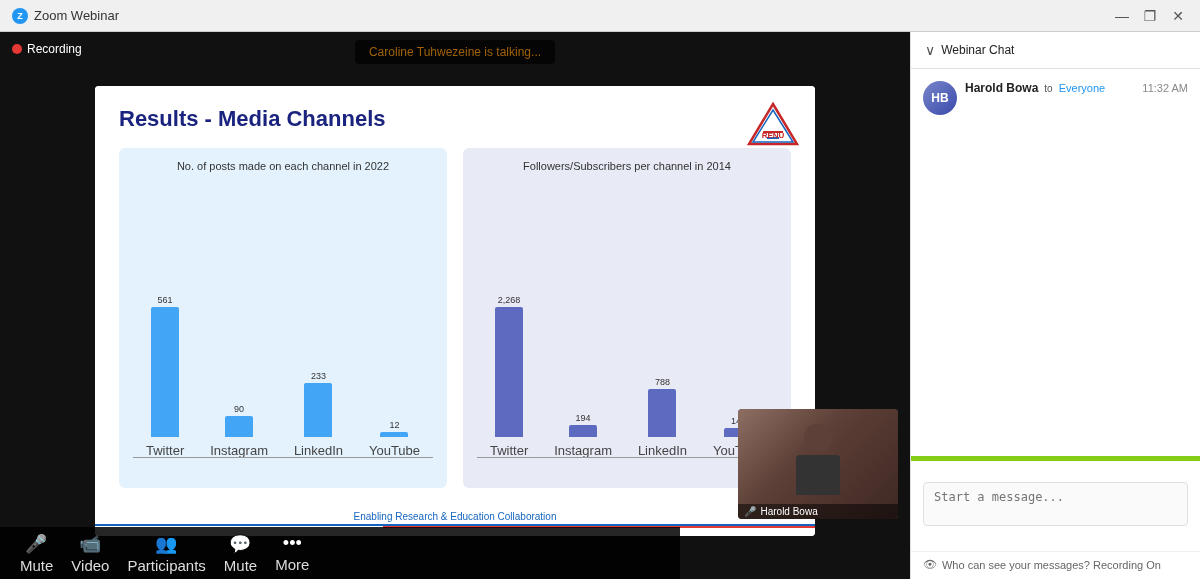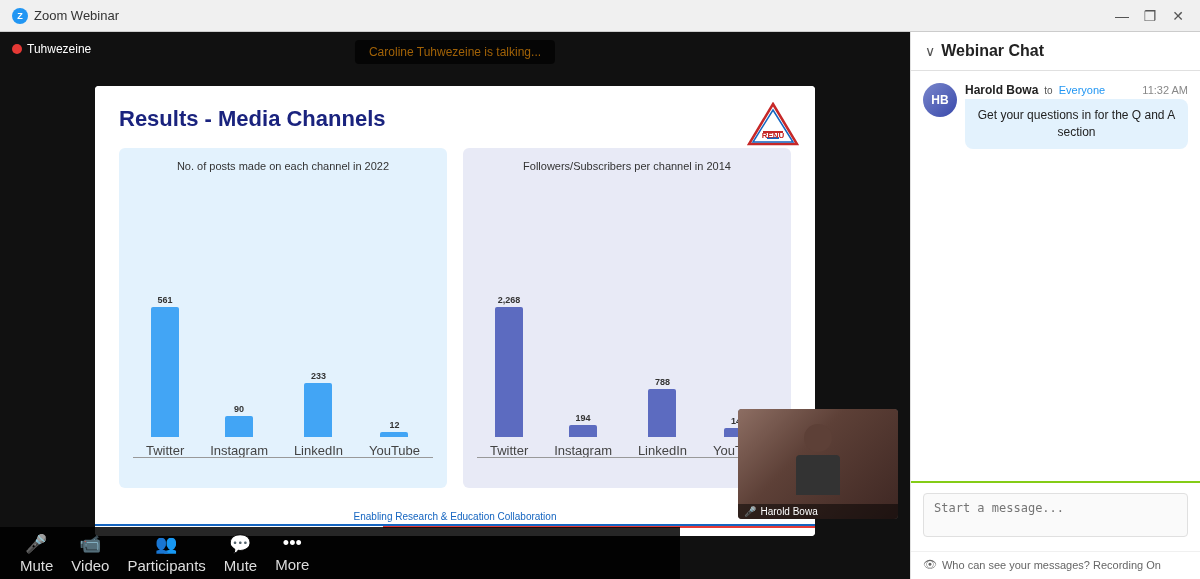--- a/index.html
+++ b/index.html
@@ -175,21 +175,21 @@
     .bar-group {
       display: flex;
       flex-direction: column;
       align-items: center;
       gap: 2px;
     }
 
     .bar-value {
       font-size: 9px;
       color: #333;
-      font-weight: 700;
+      font-weight: 400;
     }
 
     .bar {
       width: 28px;
       border-radius: 2px 2px 0 0;
     }
 
     .bar-label {
       font-size: 13px;
       color: #444;
@@ -384,36 +384,35 @@
       gap: 6px;
     }
 
     .chat-collapse-btn {
       font-size: 14px;
       color: #555;
       cursor: pointer;
     }
 
     .chat-title {
-      font-size: 16px;
-      font-weight: 700;
+      font-size: 12px;
+      font-weight: 400;
       color: #222;
     }
 
     .chat-messages {
       flex: 1;
       padding: 12px;
       overflow-y: auto;
     }
 
     .chat-message {
       display: flex;
       gap: 8px;
       margin-bottom: 20px;
-      text-align: center;
     }
 
     .avatar {
       width: 34px;
       height: 34px;
       border-radius: 50%;
       background: #5c6bc0;
       flex-shrink: 0;
       display: flex;
       align-items: center;
@@ -473,22 +472,22 @@
     .message-bubble {
       background: #e3f2fd;
       border-radius: 0 8px 8px 8px;
       padding: 8px 10px;
       font-size: 12px;
       color: #222;
       line-height: 1.4;
     }
 
     .chat-input-area {
-      padding: 10px 12px;
-      border-top: 2px solid #84cc16;
+      padding: 21px 12px;
+      border-top: 5px solid #84cc16;
     }
 
     .chat-input-box {
       width: 100%;
       border: 1px solid #e0e0e0;
       border-radius: 4px;
       padding: 7px 10px;
       font-size: 12px;
       color: #aaa;
       outline: none;
@@ -524,21 +523,21 @@
     <button class="titlebar-btn">✕</button>
   </div>
 </div>
 
 <div class="main-content">
 
   <div class="video-area">
 
     <div class="recording-badge">
       <div class="recording-dot"></div>
-      <span>Tuhwezeine</span>
+      <span>Recording</span>
     </div>
 
     <div class="talking-indicator">
       <span>Caroline Tuhwezeine is talking...</span>
     </div>
 
     <div class="slide-container">
       <div class="slide-content">
 
         <div class="renu-logo">
@@ -677,23 +676,20 @@
             <span class="avatar-text">HB</span>
           </div>
         </div>
         <div class="message-content">
           <div class="message-meta">
             <span class="message-sender">Harold Bowa</span>
             <span class="message-to">to</span>
             <span class="message-to-audience">Everyone</span>
             <span class="message-time">11:32 AM</span>
           </div>
-          <div class="message-bubble">
-            <span>Get your questions in for the Q and A section</span>
-          </div>
         </div>
       </div>
 
     </div>
 
     <div class="chat-input-area">
       <textarea class="chat-input-box" rows="2" placeholder="Start a message..." style=""></textarea>
     </div>
 
     <div class="chat-footer">

